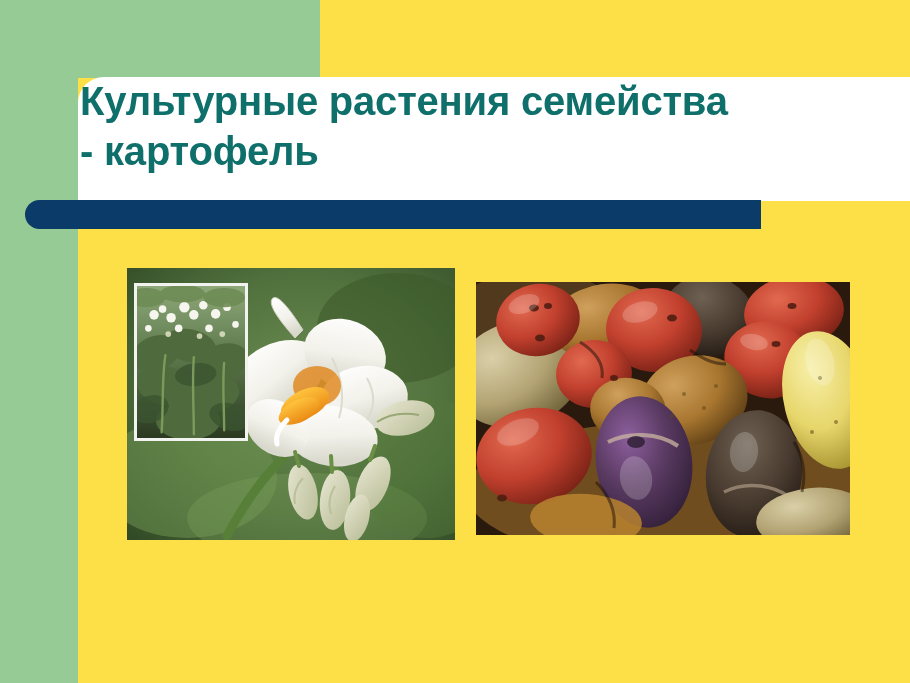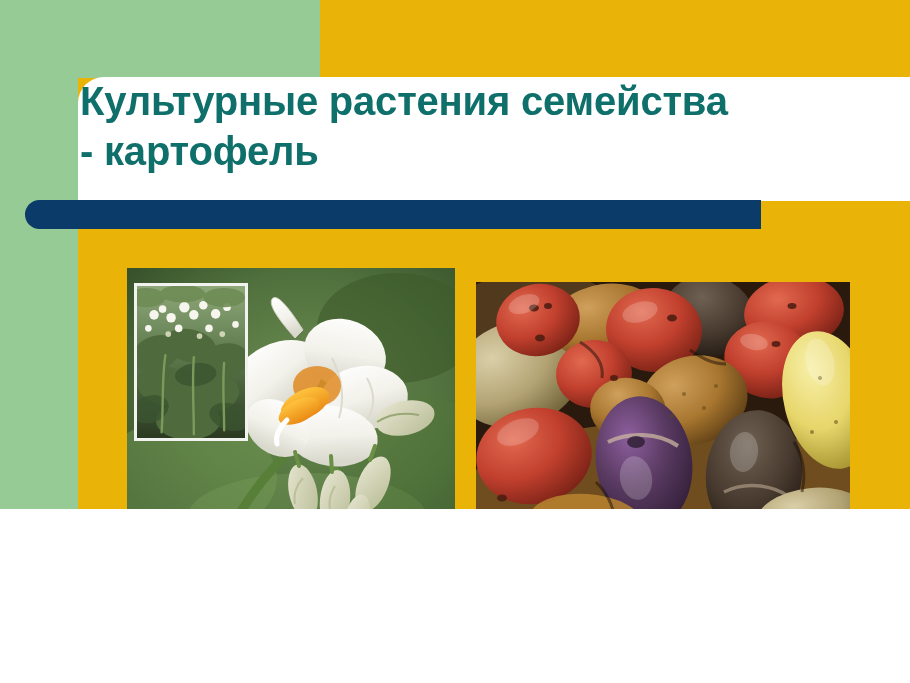--- a/index.html
+++ b/index.html
@@ -6,22 +6,22 @@
     margin: 0;
     padding: 0;
     background: #ffffff;
   }
   body {
     font-family: "Liberation Sans", sans-serif;
   }
   .slide {
     position: relative;
     width: 910px;
-    height: 509px;
-    background: #eab308;
+    height: 683px;
+    background: #fde047;
     overflow: hidden;
   }
 
   
   .green-top-block {
     position: absolute;
     left: 0;
     top: 0;
     width: 320px;
     height: 78px;

